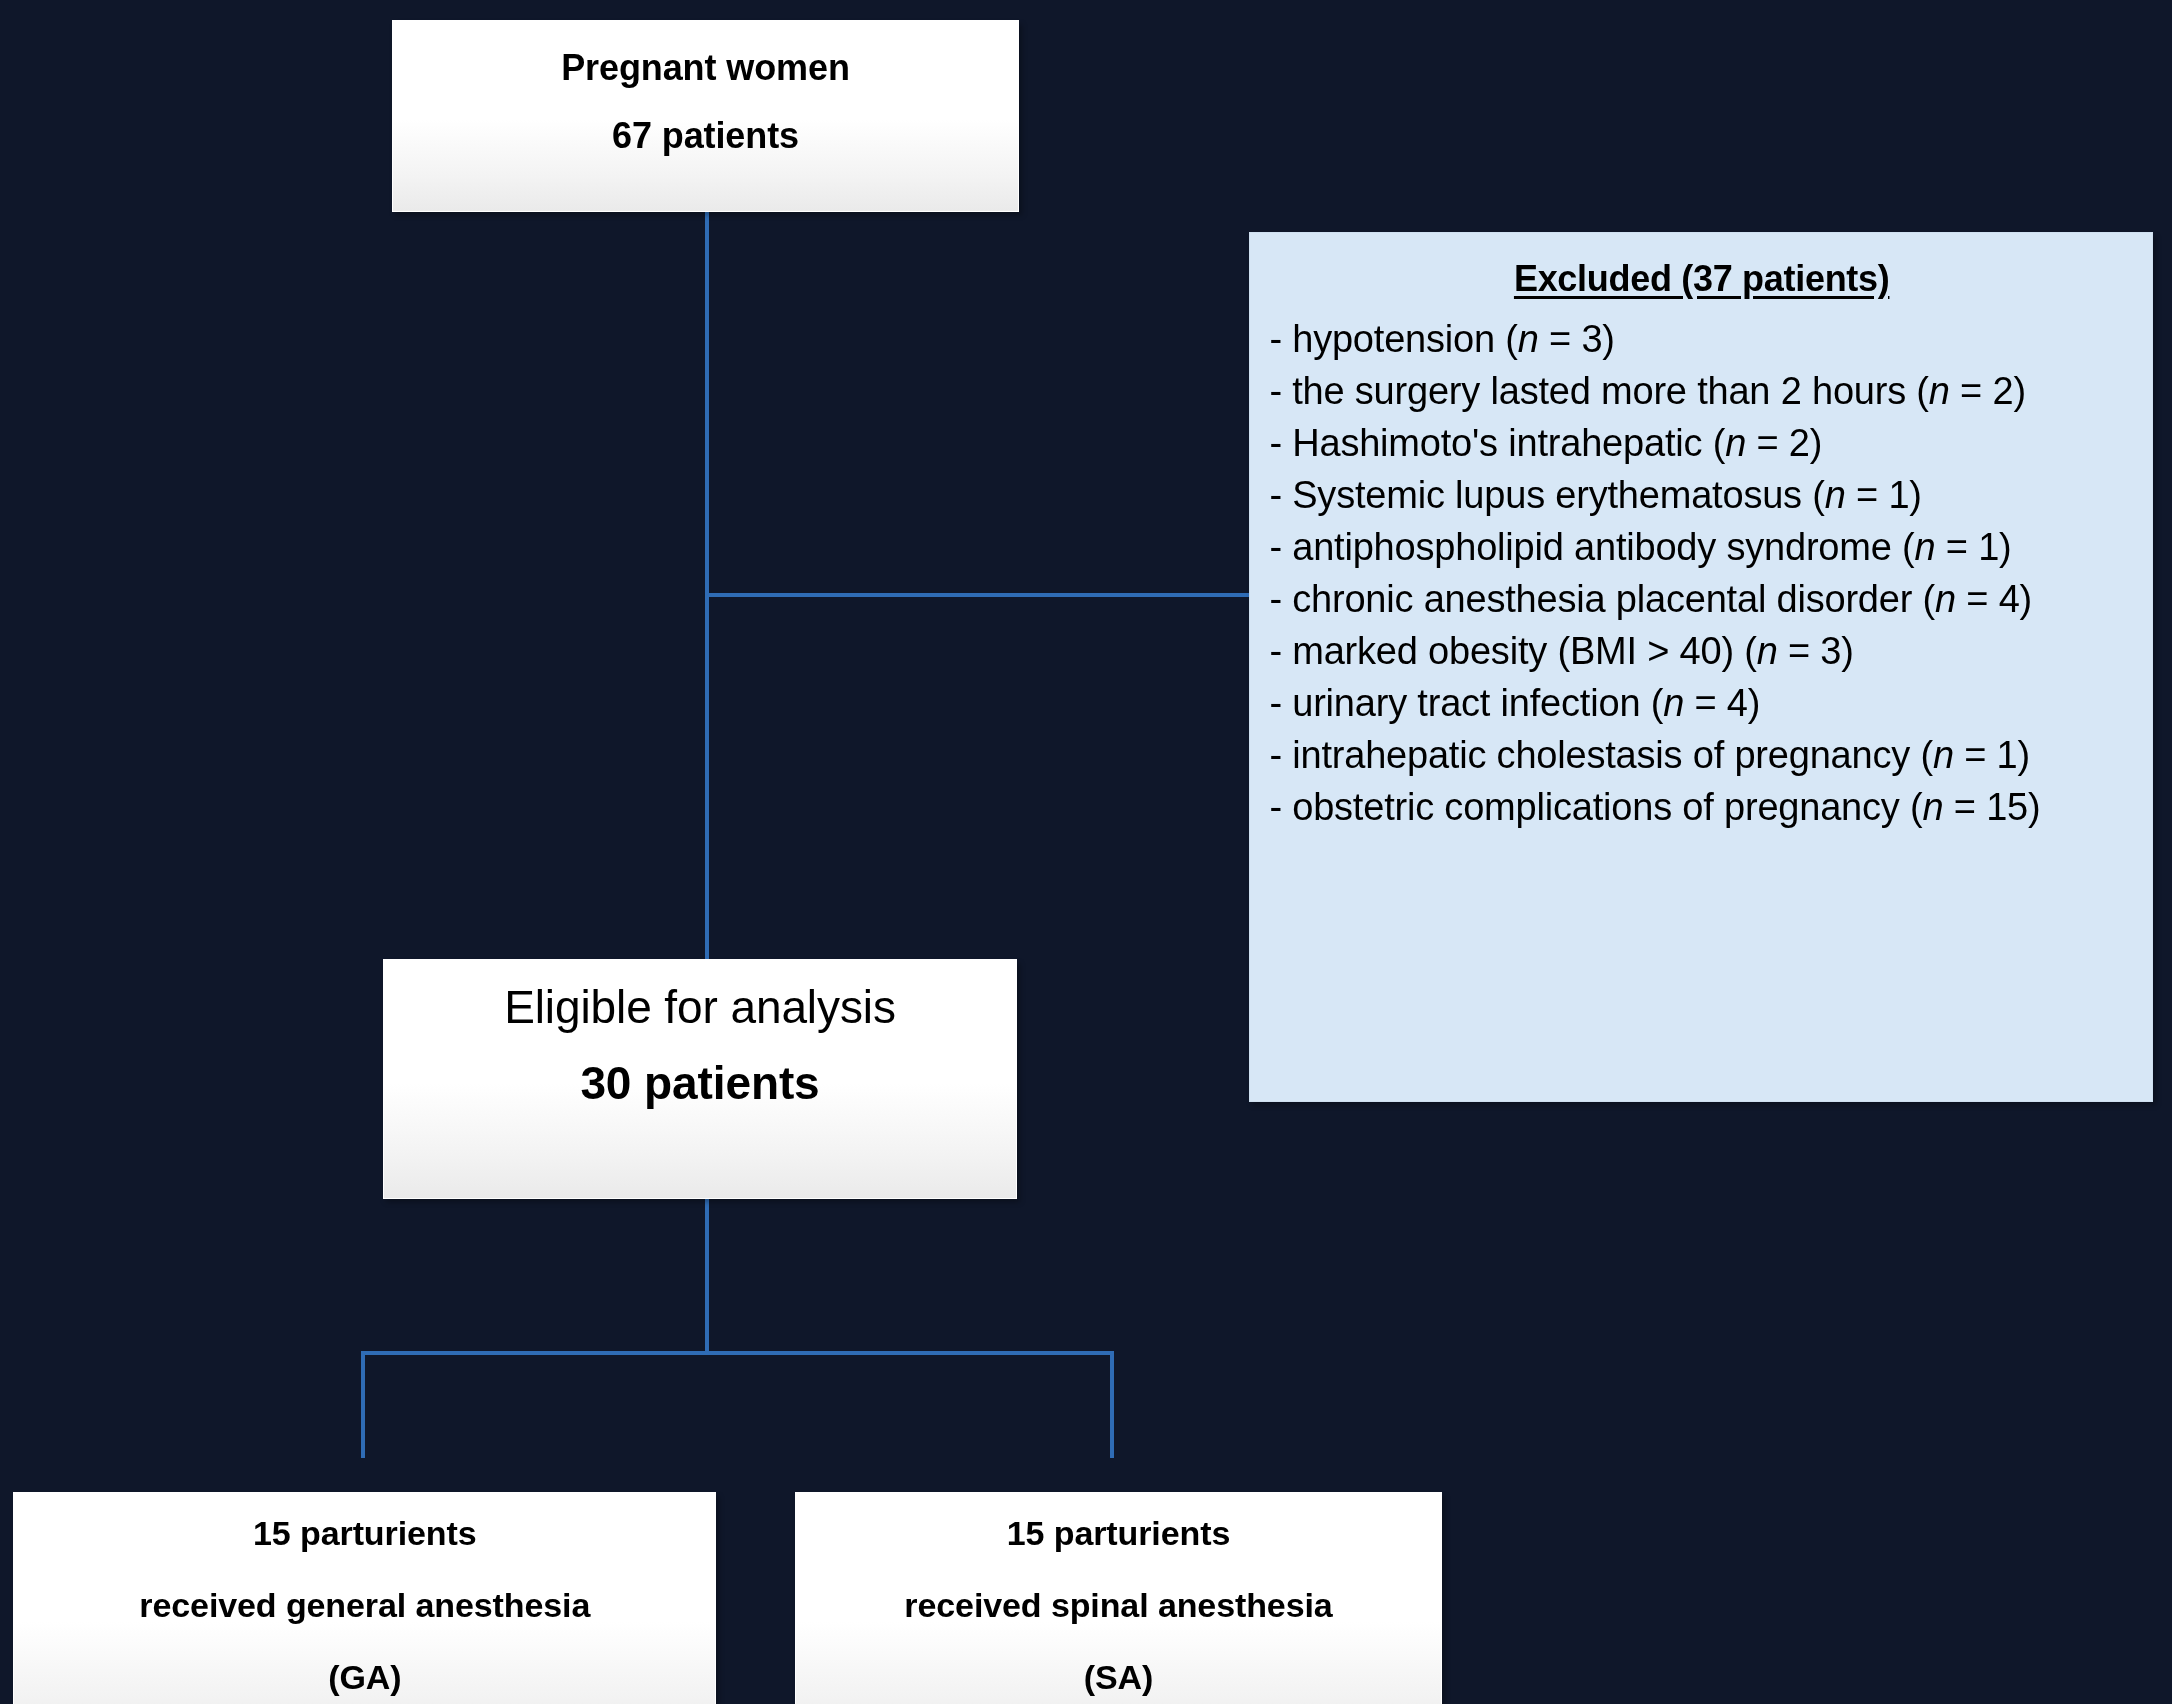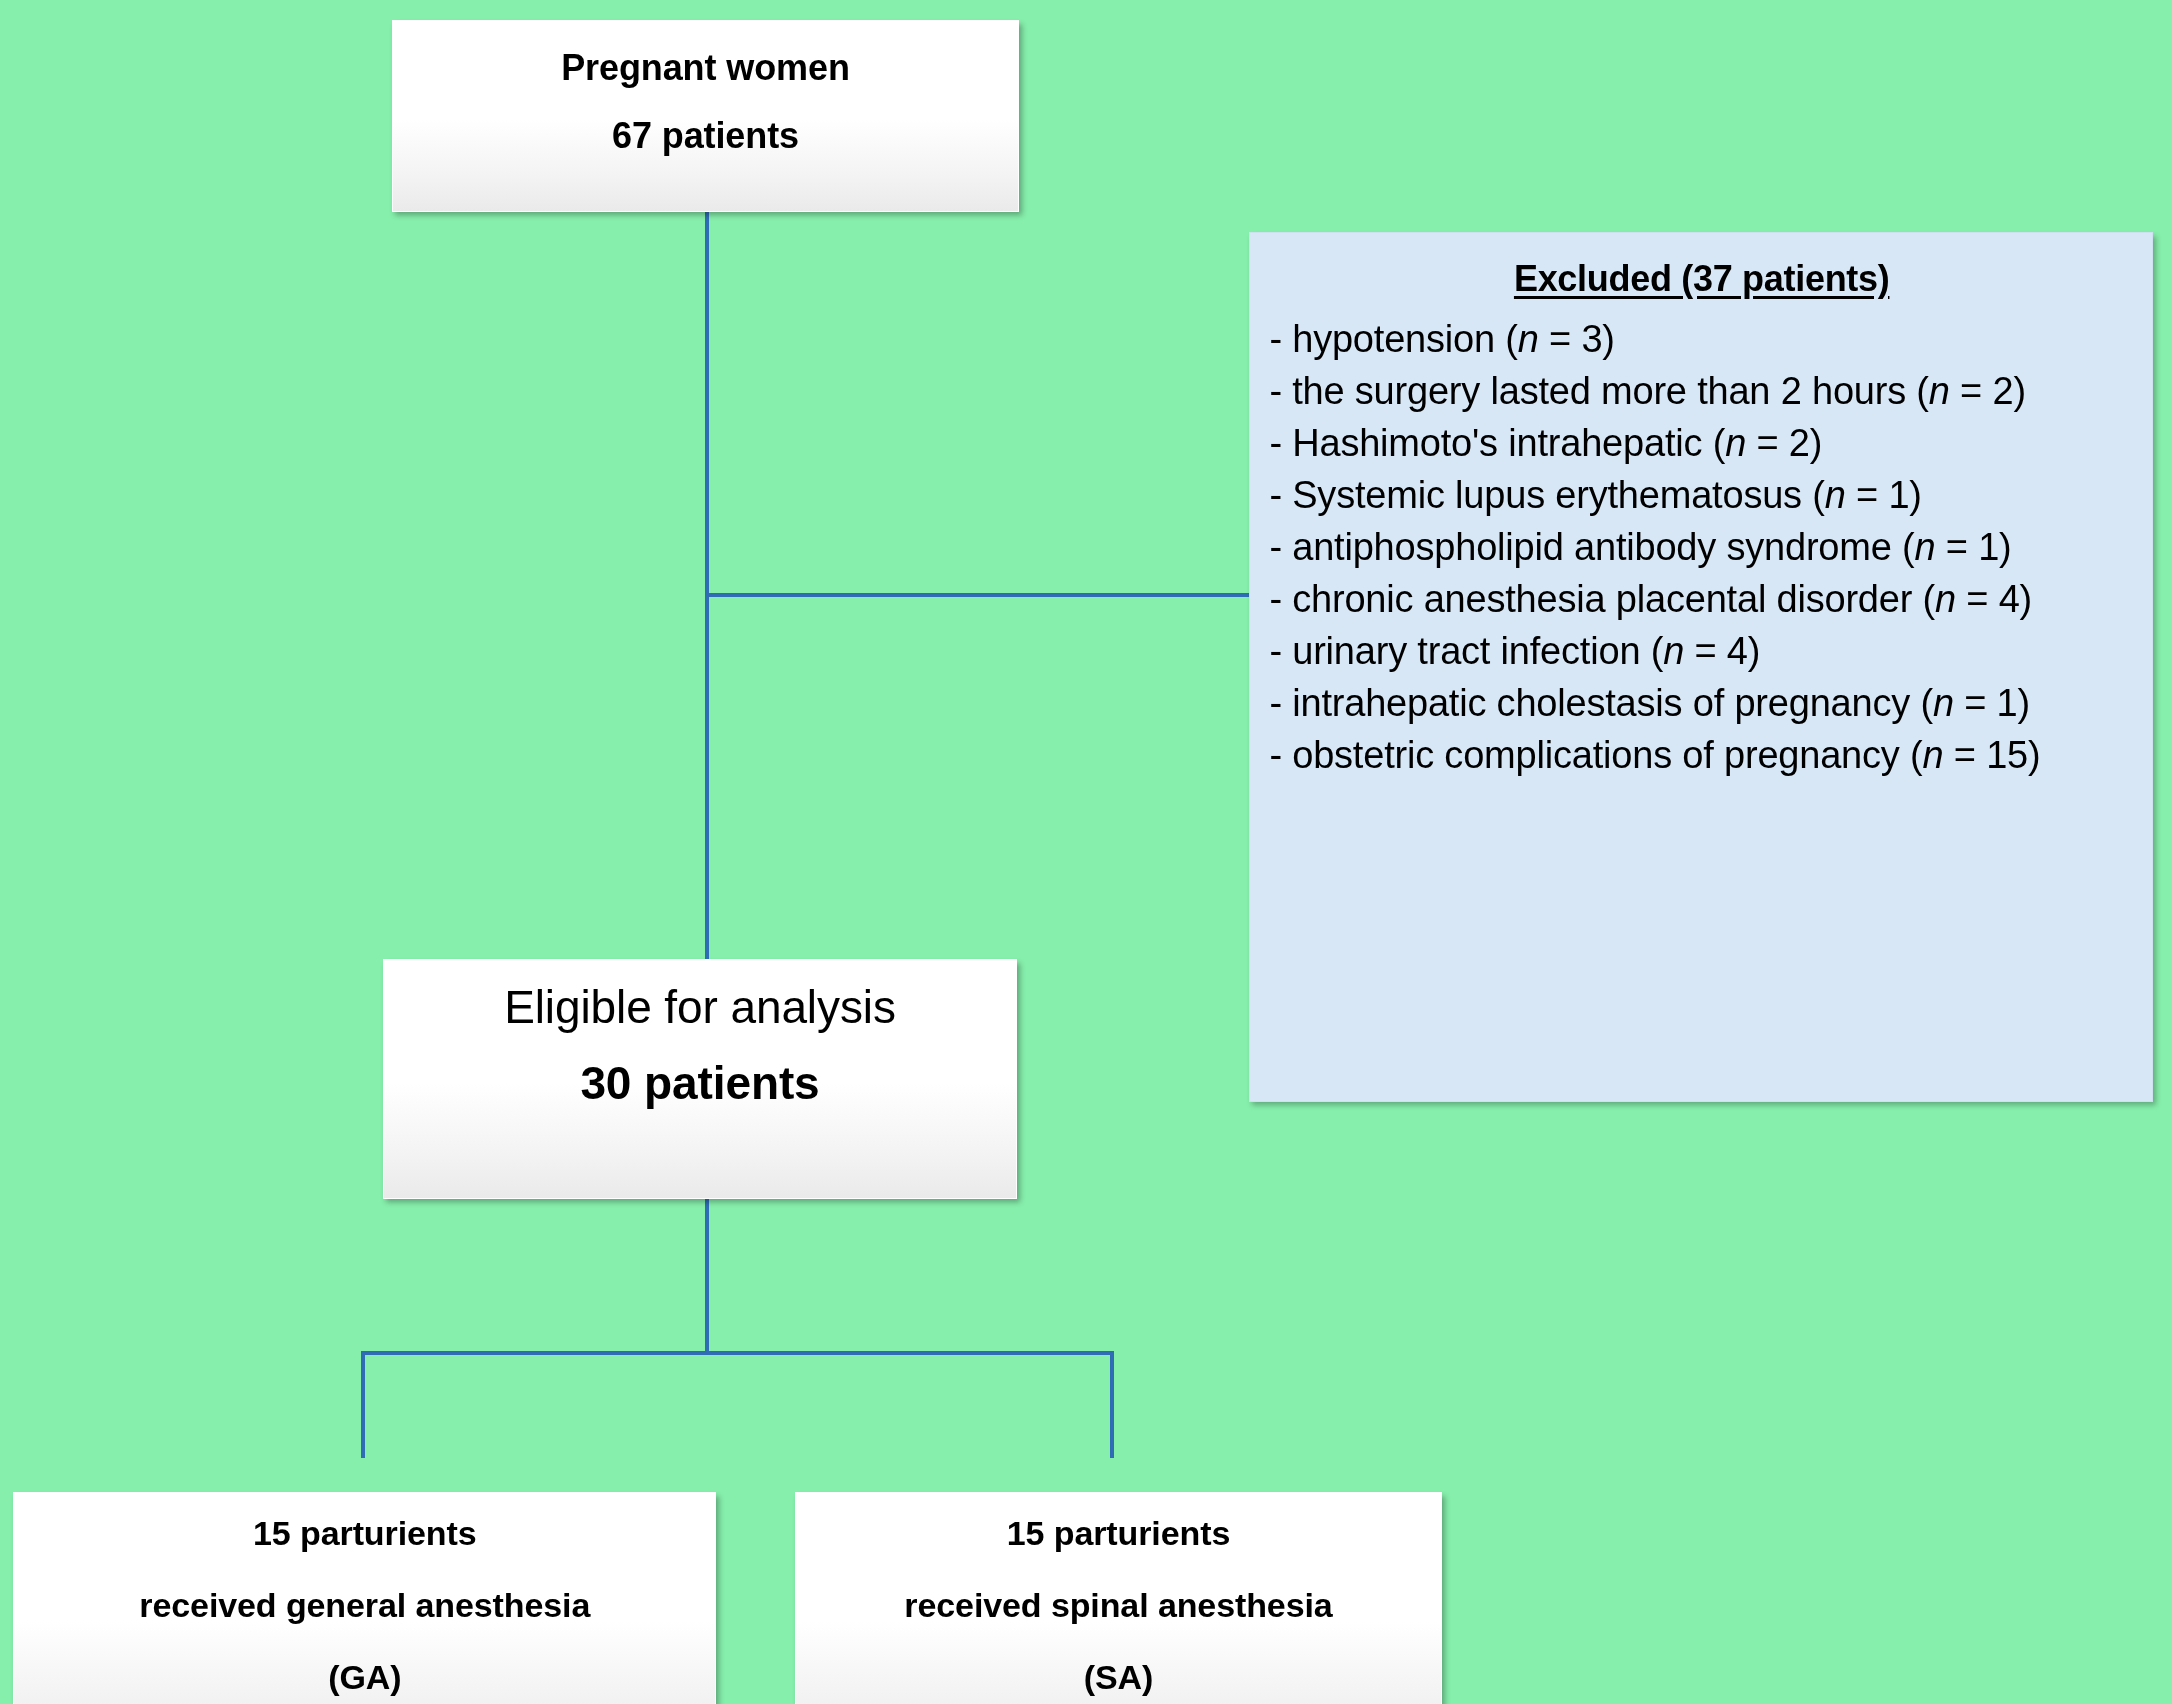--- a/index.html
+++ b/index.html
@@ -10,21 +10,21 @@
   }
   body {
     font-family: "Liberation Sans", sans-serif;
     color: #000000;
   }
 
   #canvas {
     position: relative;
     width: 2172px;
     height: 1705px;
-    background: #86efac;
+    background: #0f172a;
     overflow: hidden;
   }
 
   
   .node {
     position: absolute;
     box-sizing: border-box;
     background: linear-gradient(to bottom, #ffffff 0%, #ffffff 52%, #f3f3f3 82%, #eaeaea 100%);
     border: 0.6px solid #ffffff;
     box-shadow: 3px 3.6px 5.5px rgba(0,0,0,0.30);
@@ -147,20 +147,21 @@
 
   <div id="node-excluded">
     <div id="excluded-title">Excluded (37 patients)</div>
     <ul id="excluded-list">
         <li><span>- </span><span>hypotension</span><span> (</span><span class="nvar">n</span><span> = </span><span>3</span><span>)</span></li>
         <li><span>- </span><span>the surgery lasted more than 2 hours</span><span> (</span><span class="nvar">n</span><span> = </span><span>2</span><span>)</span></li>
         <li><span>- </span><span>Hashimoto's intrahepatic</span><span> (</span><span class="nvar">n</span><span> = </span><span>2</span><span>)</span></li>
         <li><span>- </span><span>Systemic lupus erythematosus </span><span> (</span><span class="nvar">n</span><span> = </span><span>1</span><span>)</span></li>
         <li><span>- </span><span>antiphospholipid antibody syndrome</span><span> (</span><span class="nvar">n</span><span> = </span><span>1</span><span>)</span></li>
         <li><span>- </span><span>chronic anesthesia placental disorder</span><span> (</span><span class="nvar">n</span><span> = </span><span>4</span><span>)</span></li>
+        <li><span>- </span><span>marked obesity (BMI &gt; 40)</span><span> (</span><span class="nvar">n</span><span> = </span><span>3</span><span>)</span></li>
         <li><span>- </span><span>urinary tract infection</span><span> (</span><span class="nvar">n</span><span> = </span><span>4</span><span>)</span></li>
         <li><span>- </span><span>intrahepatic cholestasis of pregnancy</span><span> (</span><span class="nvar">n</span><span> = </span><span>1</span><span>)</span></li>
         <li><span>- </span><span>obstetric complications of pregnancy</span><span> (</span><span class="nvar">n</span><span> = </span><span>15</span><span>)</span></li>
       </ul>
   </div>
 
   <div class="node" id="node-eligible">
     <span class="line normal l1">Eligible for analysis</span>
     <span class="line bold l2">30 patients</span>
   </div>

